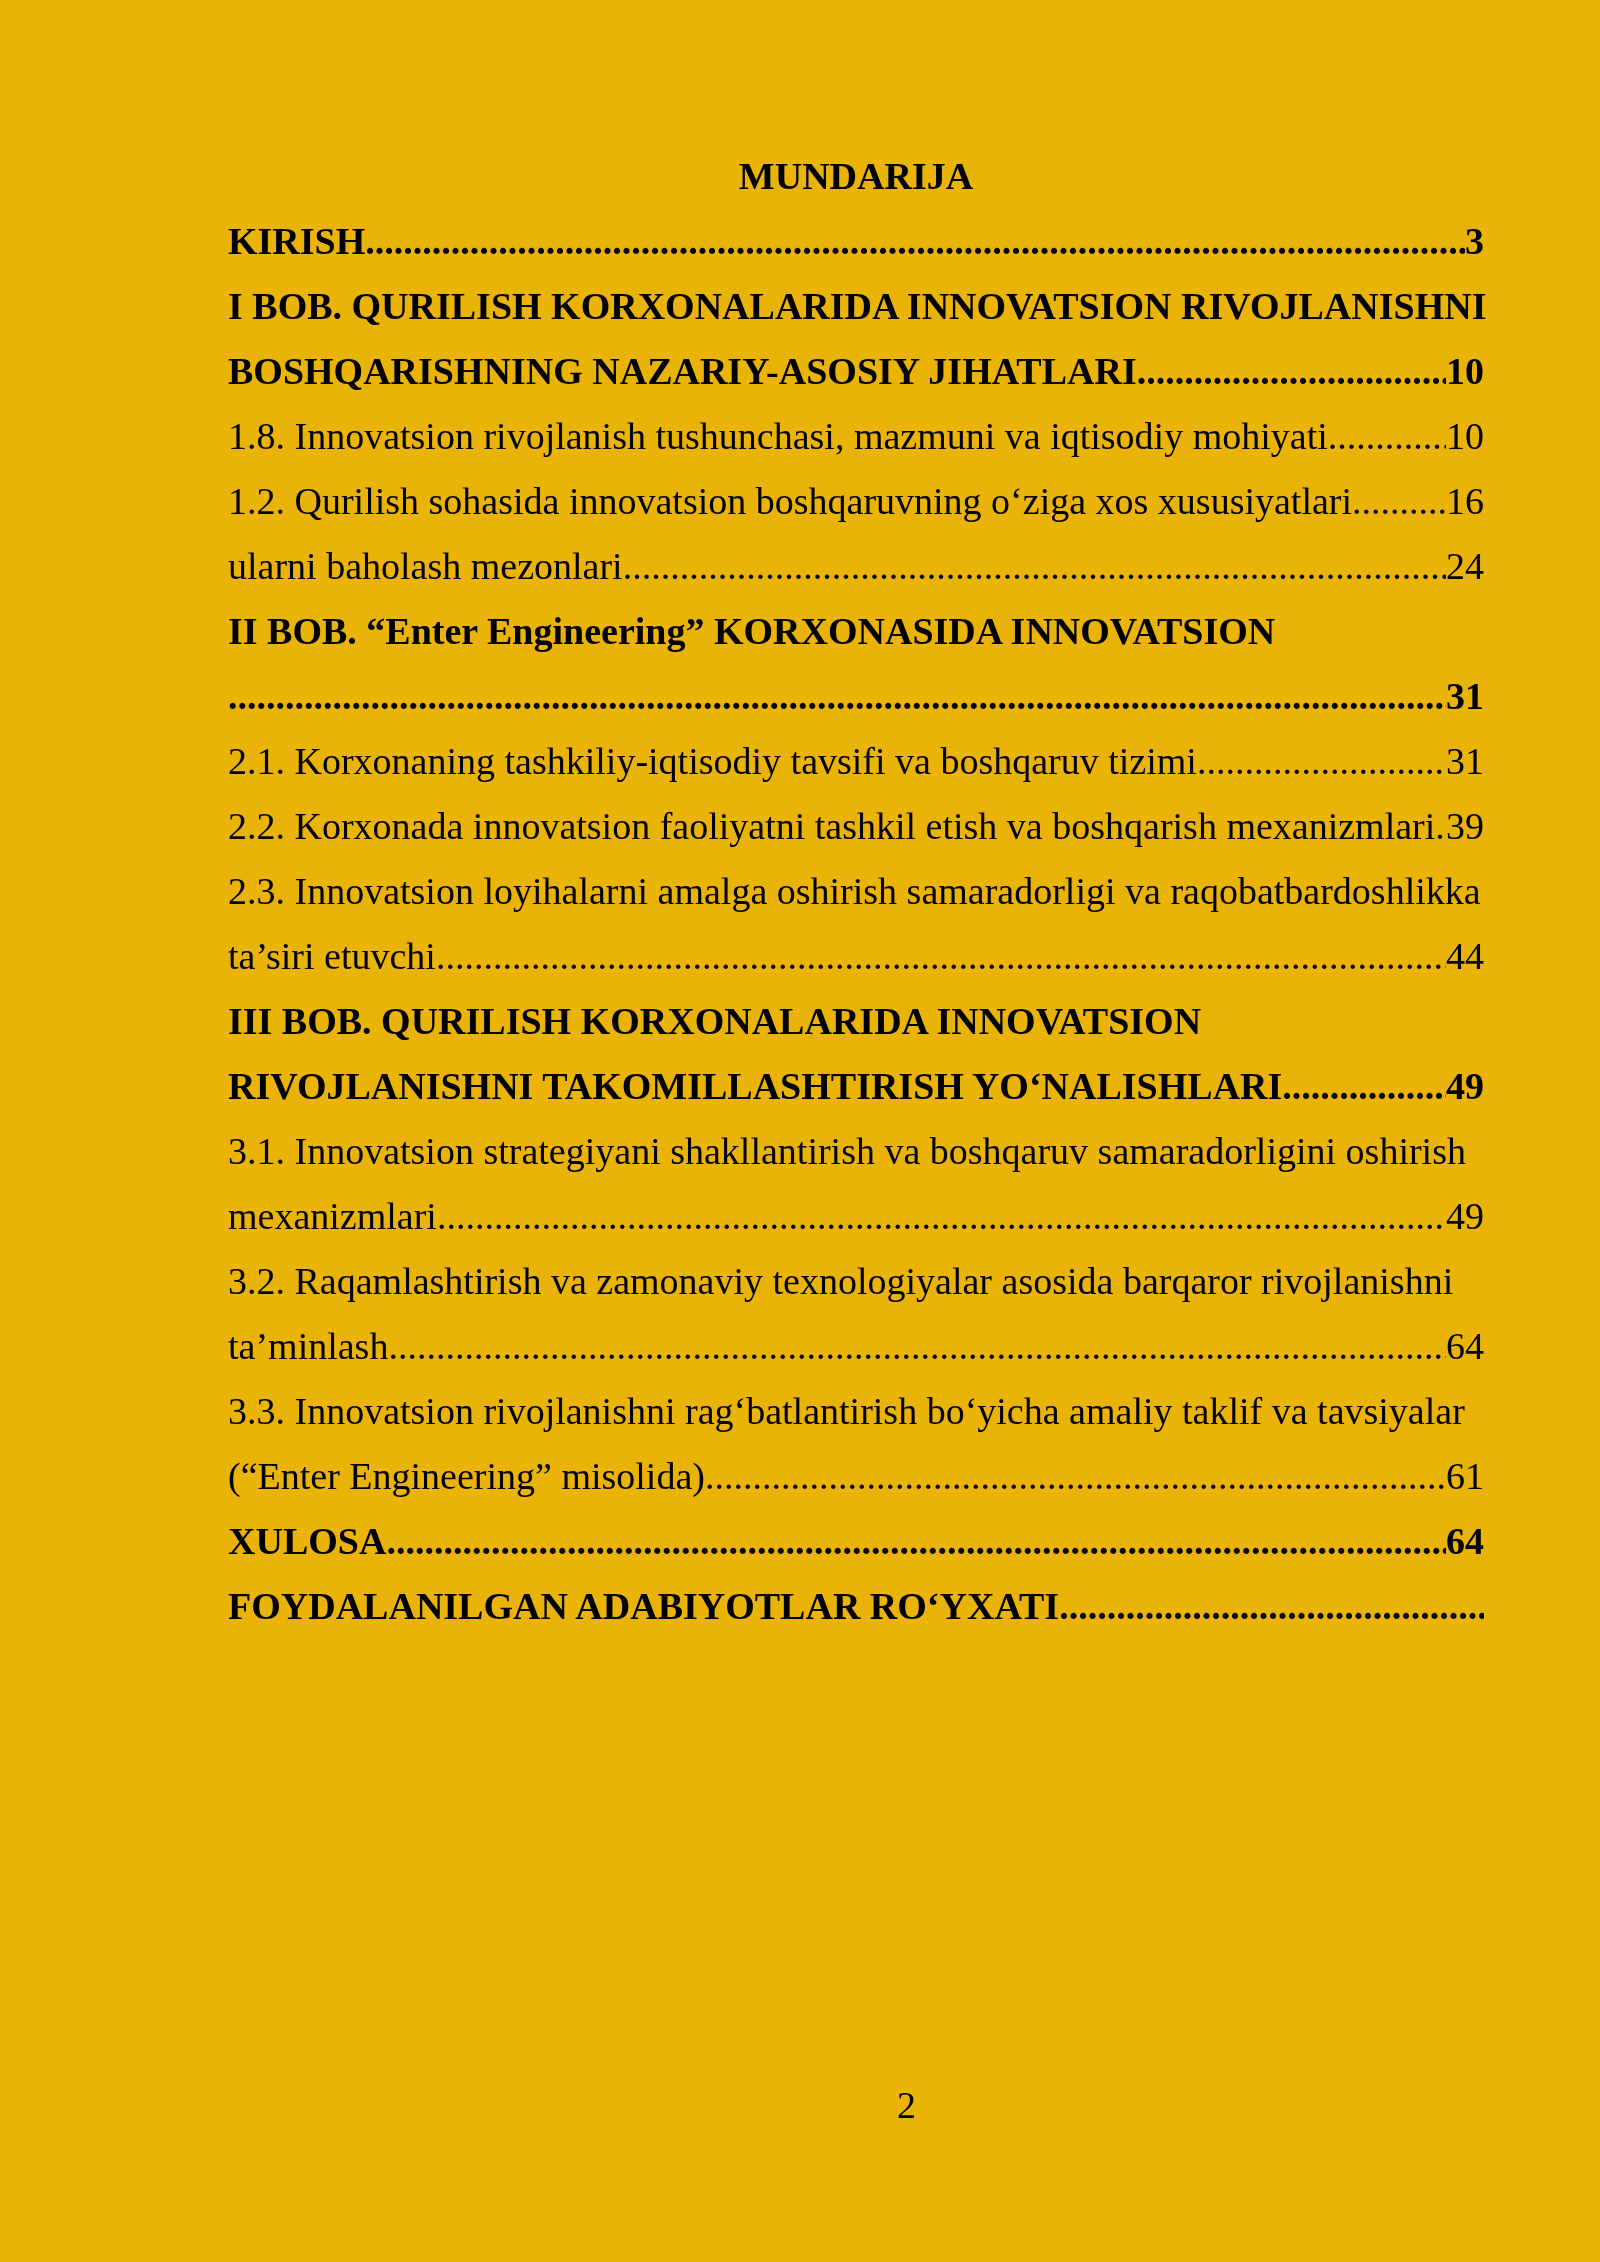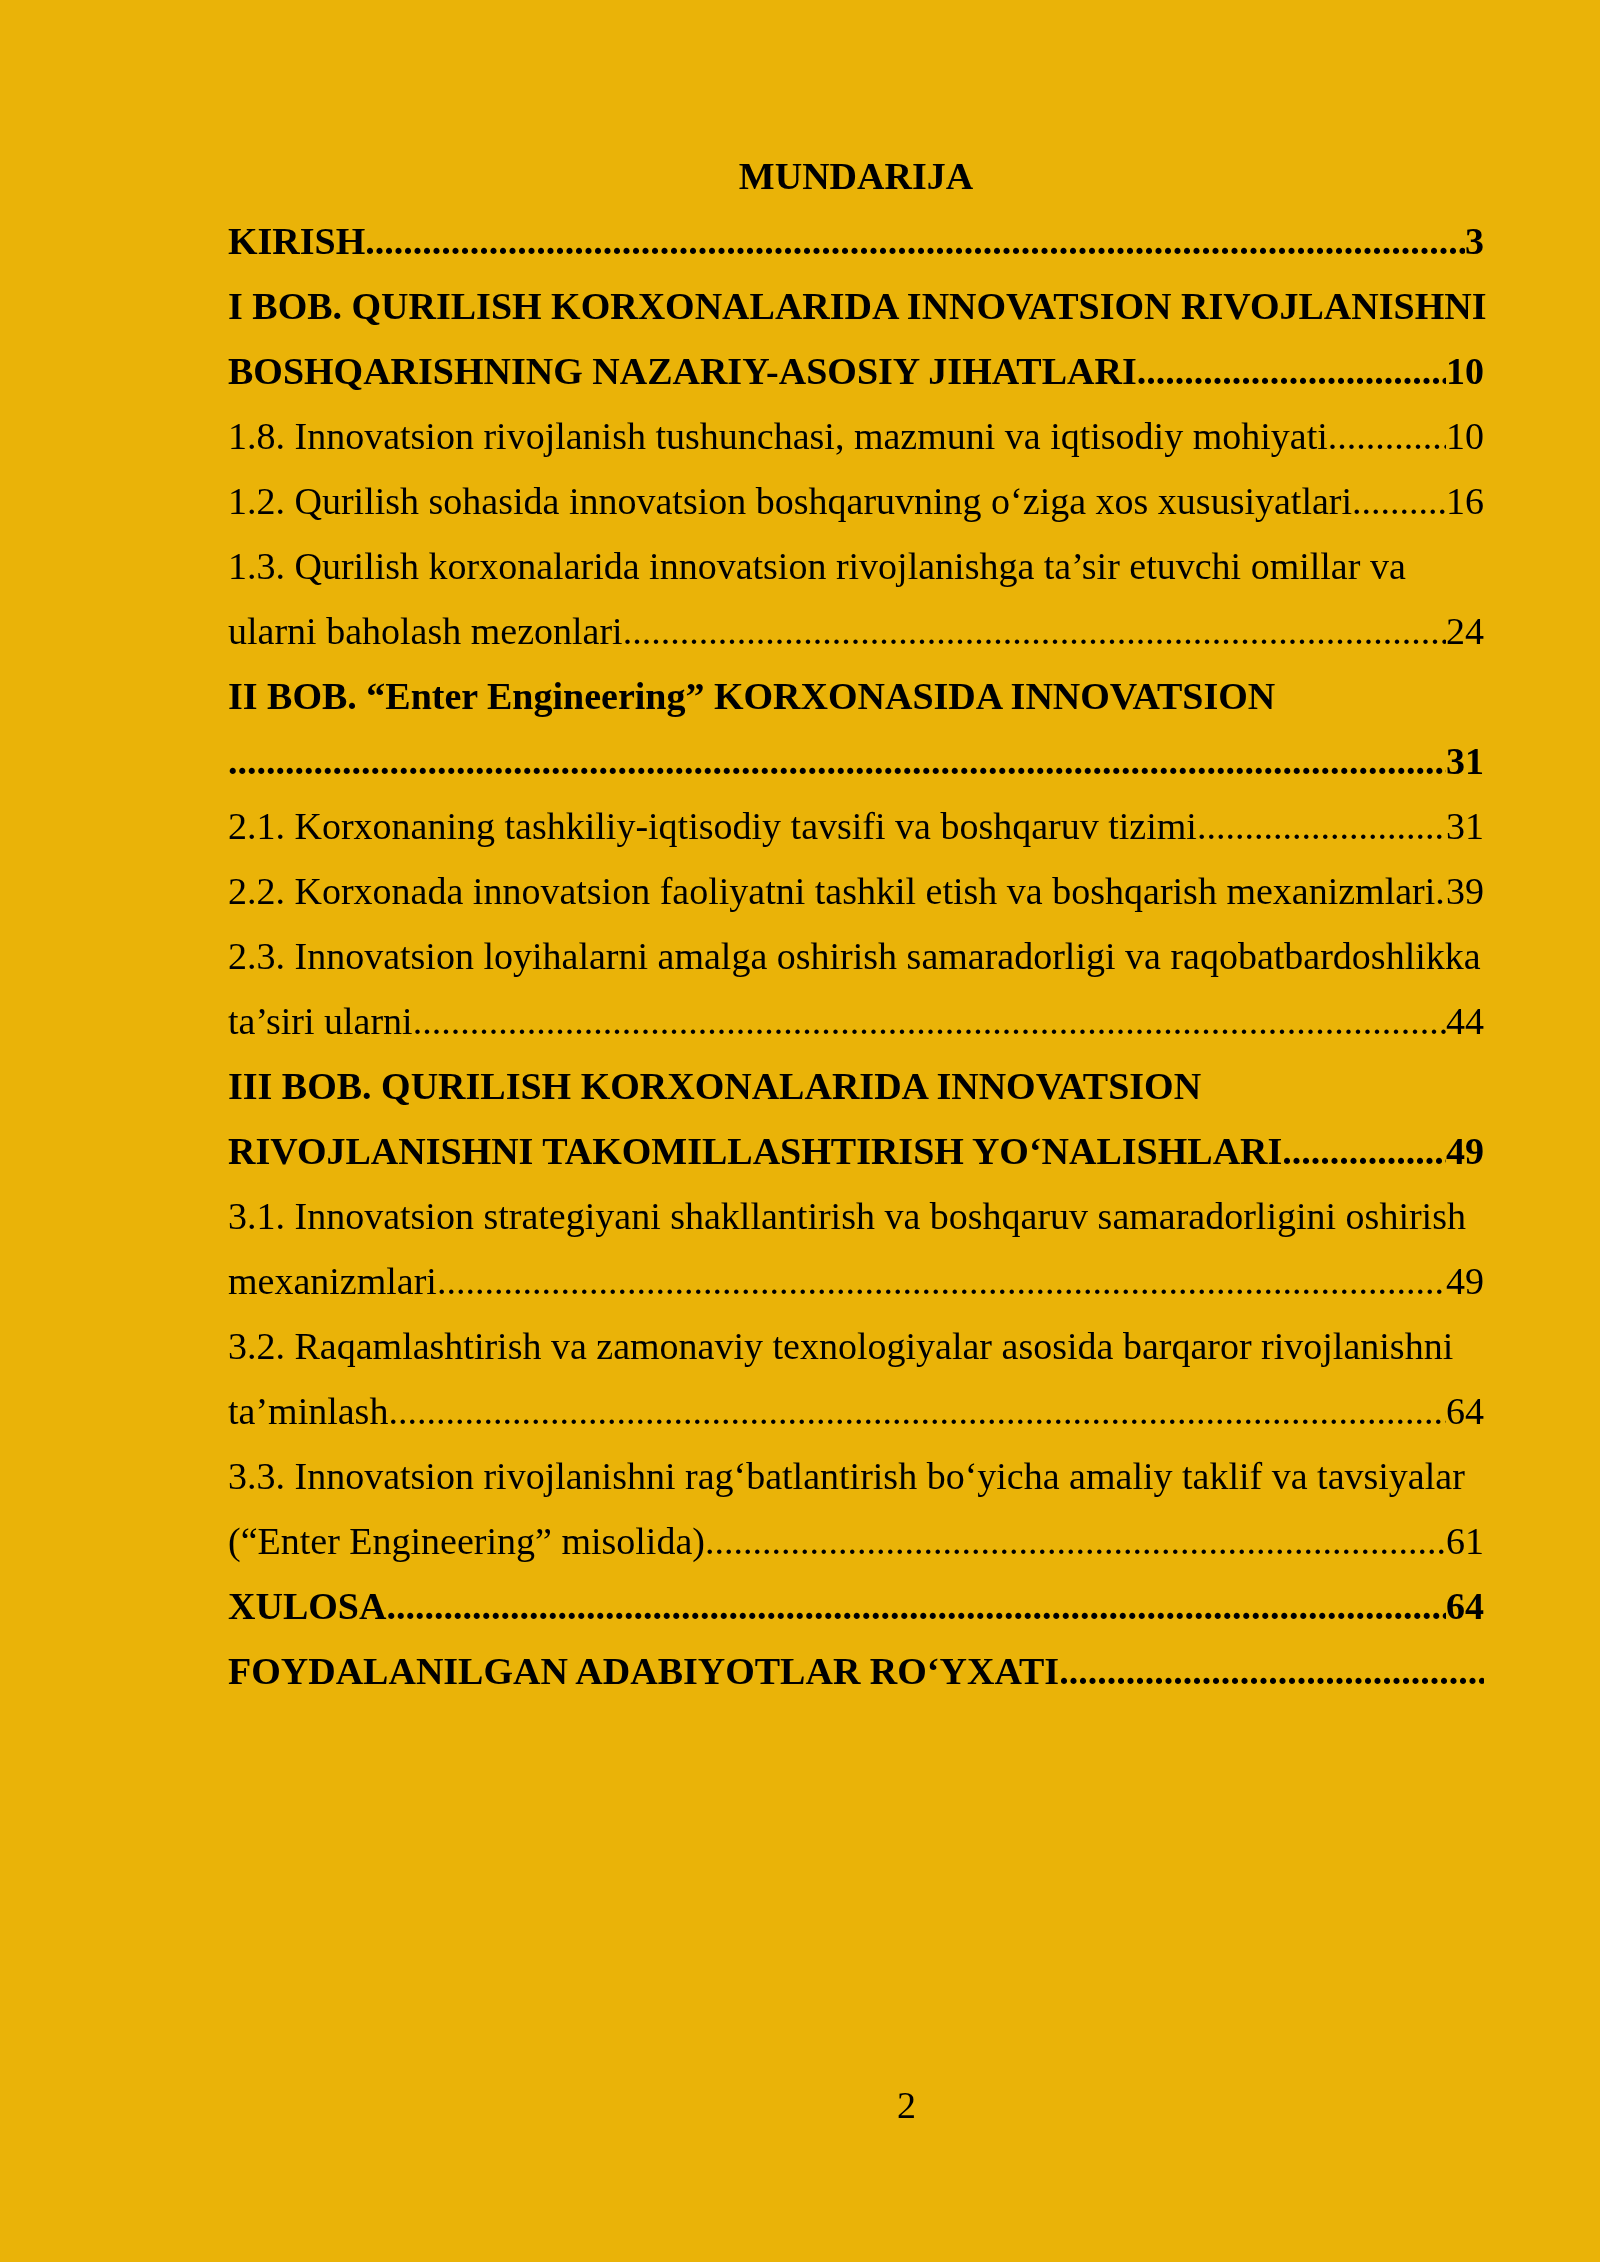--- a/index.html
+++ b/index.html
@@ -78,23 +78,20 @@
           <span class="toc-text">1.8. Innovatsion rivojlanish tushunchasi, mazmuni va iqtisodiy mohiyati</span>
           <span class="leader">........................................................................................................................................................................</span>
           <span class="pagenum">10</span>
         </div>
         <div class="toc-line">
           <span class="toc-text">1.2. Qurilish sohasida innovatsion boshqaruvning oʻziga xos xususiyatlari</span>
           <span class="leader">........................................................................................................................................................................</span>
           <span class="pagenum">16</span>
         </div>
         <div class="toc-line">
-          <span class="toc-text">1.3. Qurilish korxonalarida innovatsion rivojlanishga ta’sir etuvchi omillar va</span>
-        </div>
-        <div class="toc-line">
           <span class="toc-text">ularni baholash mezonlari</span>
           <span class="leader">........................................................................................................................................................................</span>
           <span class="pagenum">24</span>
         </div>
         <div class="toc-line bold">
           <span class="toc-text">II BOB. “Enter Engineering” KORXONASIDA INNOVATSION</span>
         </div>
         <div class="toc-line bold">
           <span class="leader">........................................................................................................................................................................</span>
           <span class="pagenum">31</span>
@@ -106,21 +103,21 @@
         </div>
         <div class="toc-line">
           <span class="toc-text">2.2. Korxonada innovatsion faoliyatni tashkil etish va boshqarish mexanizmlari</span>
           <span class="leader">........................................................................................................................................................................</span>
           <span class="pagenum">39</span>
         </div>
         <div class="toc-line">
           <span class="toc-text">2.3. Innovatsion loyihalarni amalga oshirish samaradorligi va raqobatbardoshlikka</span>
         </div>
         <div class="toc-line">
-          <span class="toc-text">ta’siri ularni</span>
+          <span class="toc-text">ta’siri etuvchi</span>
           <span class="leader">........................................................................................................................................................................</span>
           <span class="pagenum">44</span>
         </div>
         <div class="toc-line bold">
           <span class="toc-text">III BOB. QURILISH KORXONALARIDA INNOVATSION</span>
         </div>
         <div class="toc-line bold">
           <span class="toc-text">RIVOJLANISHNI TAKOMILLASHTIRISH YOʻNALISHLARI</span>
           <span class="leader">........................................................................................................................................................................</span>
           <span class="pagenum">49</span>

